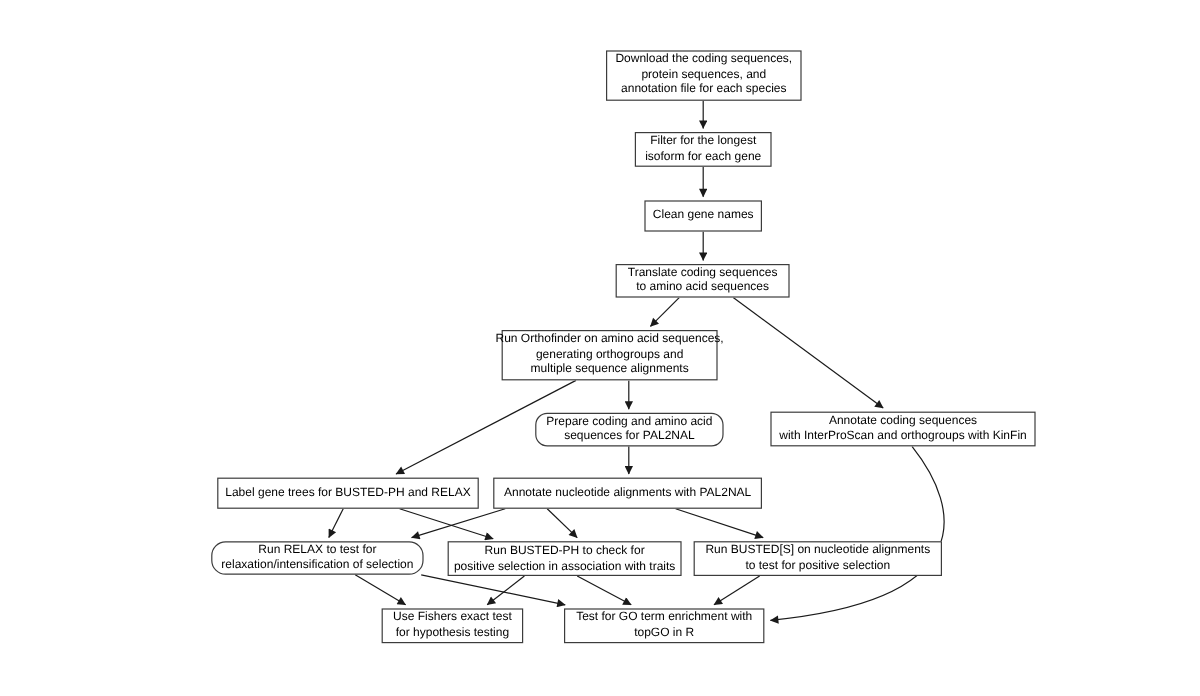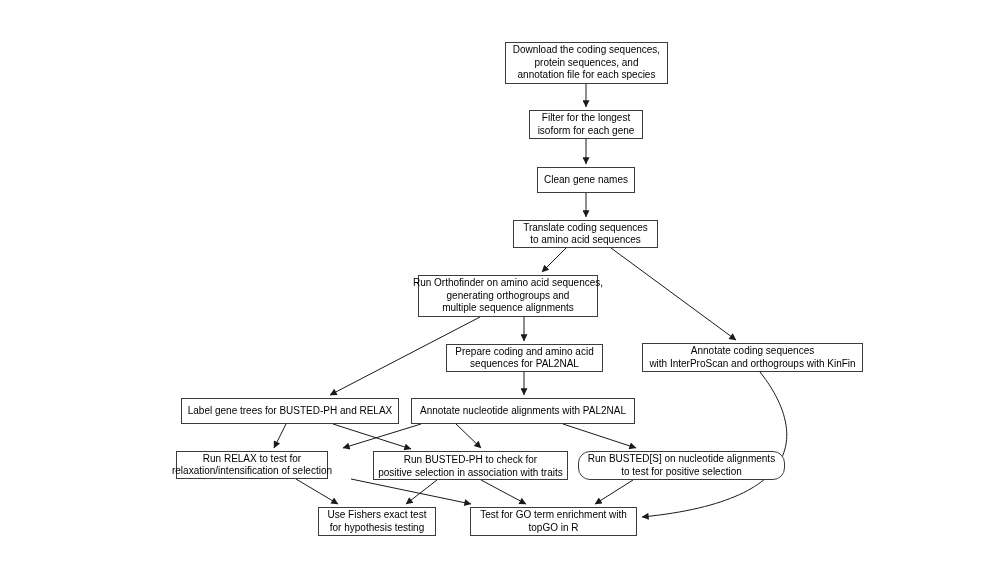--- a/index.html
+++ b/index.html
@@ -89,43 +89,43 @@
       </div>
       <div class="node" style="left: 513px; top: 220px; width: 145px; height: 28px;">
         <div class="node-line">Translate coding sequences</div>
         <div class="node-line">to amino acid sequences</div>
       </div>
       <div class="node" style="left: 418px; top: 275px; width: 180px; height: 42px;">
         <div class="node-line">Run Orthofinder on amino acid sequences,</div>
         <div class="node-line">generating orthogroups and</div>
         <div class="node-line">multiple sequence alignments</div>
       </div>
-      <div class="node" style="left: 446px; top: 344px; width: 157px; height: 28px;">
+      <div class="node" style="left: 446px; top: 344px; width: 157px; height: 28px; border-radius: 10px;">
         <div class="node-line">Prepare coding and amino acid</div>
         <div class="node-line">sequences for PAL2NAL</div>
       </div>
       <div class="node" style="left: 642px; top: 343px; width: 221px; height: 29px;">
         <div class="node-line">Annotate coding sequences</div>
         <div class="node-line">with InterProScan and orthogroups with KinFin</div>
       </div>
       <div class="node" style="left: 181px; top: 398px; width: 218px; height: 26px;">
         <div class="node-line">Label gene trees for BUSTED-PH and RELAX</div>
       </div>
       <div class="node" style="left: 411px; top: 398px; width: 224px; height: 26px;">
         <div class="node-line">Annotate nucleotide alignments with PAL2NAL</div>
       </div>
-      <div class="node" style="left: 176px; top: 451px; width: 152px; height: 28px;">
+      <div class="node" style="left: 176px; top: 451px; width: 177px; height: 28px; border-radius: 12px;">
         <div class="node-line">Run RELAX to test for</div>
         <div class="node-line">relaxation/intensification of selection</div>
       </div>
       <div class="node" style="left: 373px; top: 451px; width: 195px; height: 29px; justify-content: flex-end;">
         <div class="node-line">Run BUSTED-PH to check for</div>
         <div class="node-line">positive selection in association with traits</div>
       </div>
-      <div class="node" style="left: 578px; top: 451px; width: 207px; height: 29px; border-radius: 12px;">
+      <div class="node" style="left: 578px; top: 451px; width: 207px; height: 29px;">
         <div class="node-line">Run BUSTED[S] on nucleotide alignments</div>
         <div class="node-line">to test for positive selection</div>
       </div>
       <div class="node" style="left: 318px; top: 507px; width: 118px; height: 29px;">
         <div class="node-line">Use Fishers exact test</div>
         <div class="node-line">for hypothesis testing</div>
       </div>
       <div class="node" style="left: 470px; top: 507px; width: 167px; height: 29px;">
         <div class="node-line">Test for GO term enrichment with</div>
         <div class="node-line">topGO in R</div>

